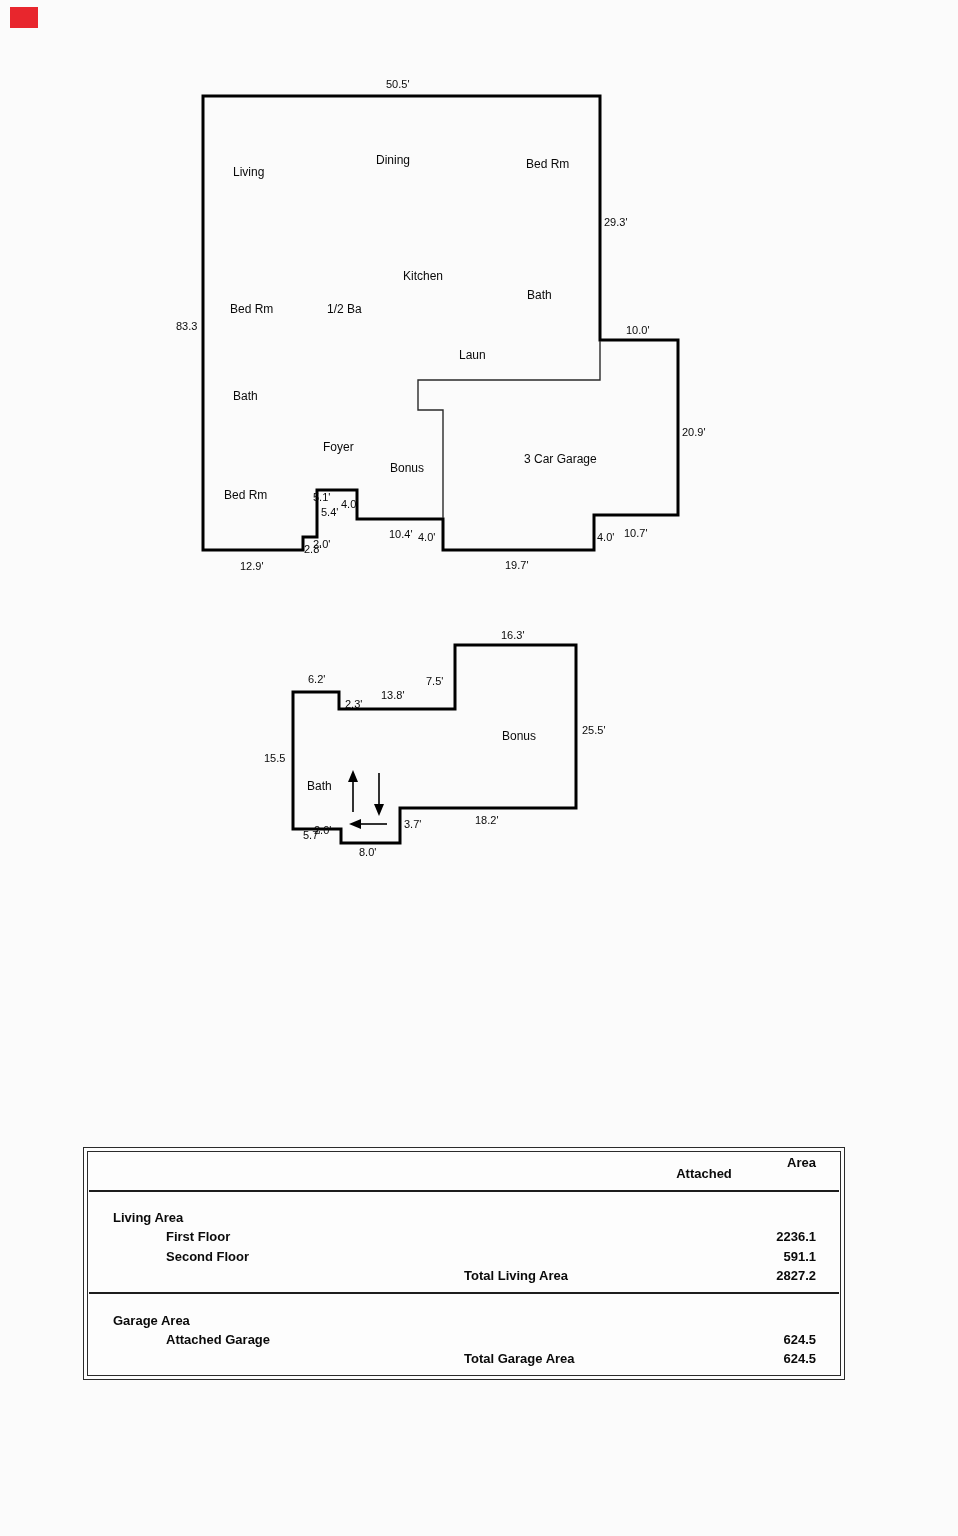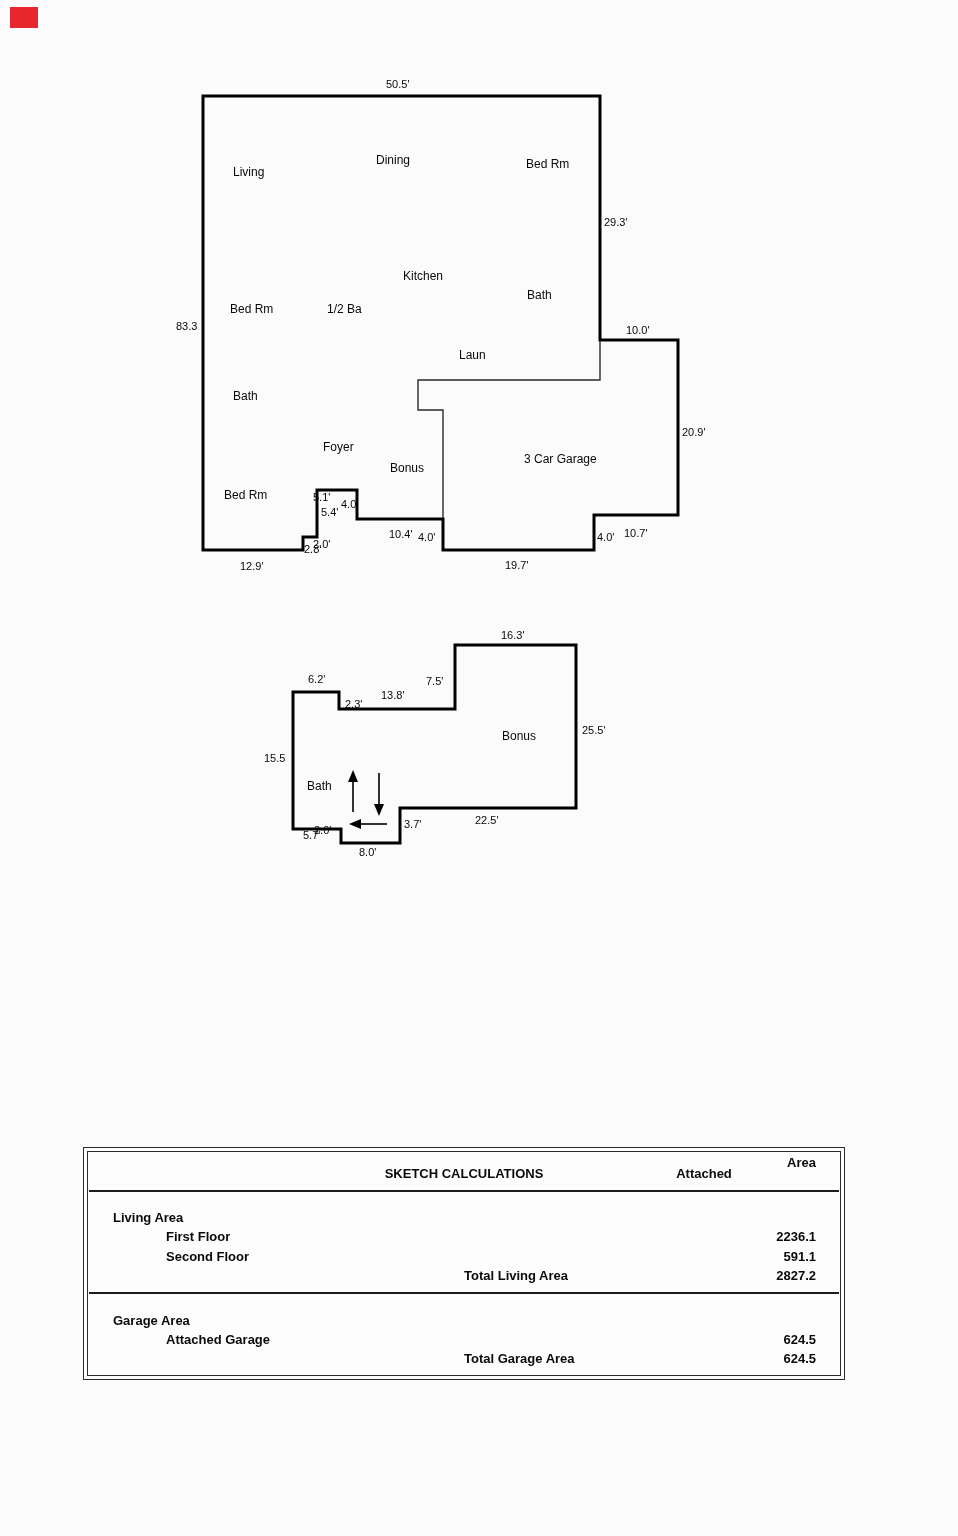--- a/index.html
+++ b/index.html
@@ -83,30 +83,29 @@
   <div class="lbl" style="left:502px;top:729px">Bonus</div>
   <div class="lbl" style="left:307px;top:779px">Bath</div>
 
   <div class="lbl dim" style="left:501px;top:628px">16.3'</div>
   <div class="lbl dim" style="left:308px;top:672px">6.2'</div>
   <div class="lbl dim" style="left:345px;top:697px">2.3'</div>
   <div class="lbl dim" style="left:381px;top:688px">13.8'</div>
   <div class="lbl dim" style="left:426px;top:674px">7.5'</div>
   <div class="lbl dim" style="left:582px;top:723px">25.5'</div>
   <div class="lbl dim" style="left:264px;top:751px">15.5</div>
-  <div class="lbl dim" style="left:475px;top:813px">22.5'</div>
+  <div class="lbl dim" style="left:475px;top:813px">18.2'</div>
   <div class="lbl dim" style="left:404px;top:817px">3.7'</div>
   <div class="lbl dim" style="left:303px;top:828px">5.7'</div>
   <div class="lbl dim" style="left:314px;top:823px">2.0'</div>
   <div class="lbl dim" style="left:359px;top:845px">8.0'</div>
 
   <div class="calc">
     <div class="inner"></div>
 
-    <div class="t b" style="left:0;right:0;top:18px;text-align:center">SKETCH CALCULATIONS</div>
     <div class="t b" style="left:545px;width:150px;top:18px;text-align:center">Attached</div>
     <div class="t b val" style="right:28px;top:7px">Area</div>
     <div class="hline" style="top:42px"></div>
 
     <div class="t b" style="left:29px;top:62px">Living Area</div>
     <div class="t" style="left:82px;top:81px">First Floor</div>
     <div class="t val" style="right:28px;top:81px">2236.1</div>
     <div class="t" style="left:82px;top:101px">Second Floor</div>
     <div class="t val" style="right:28px;top:101px">591.1</div>
     <div class="t b" style="left:380px;top:120px">Total Living Area</div>

